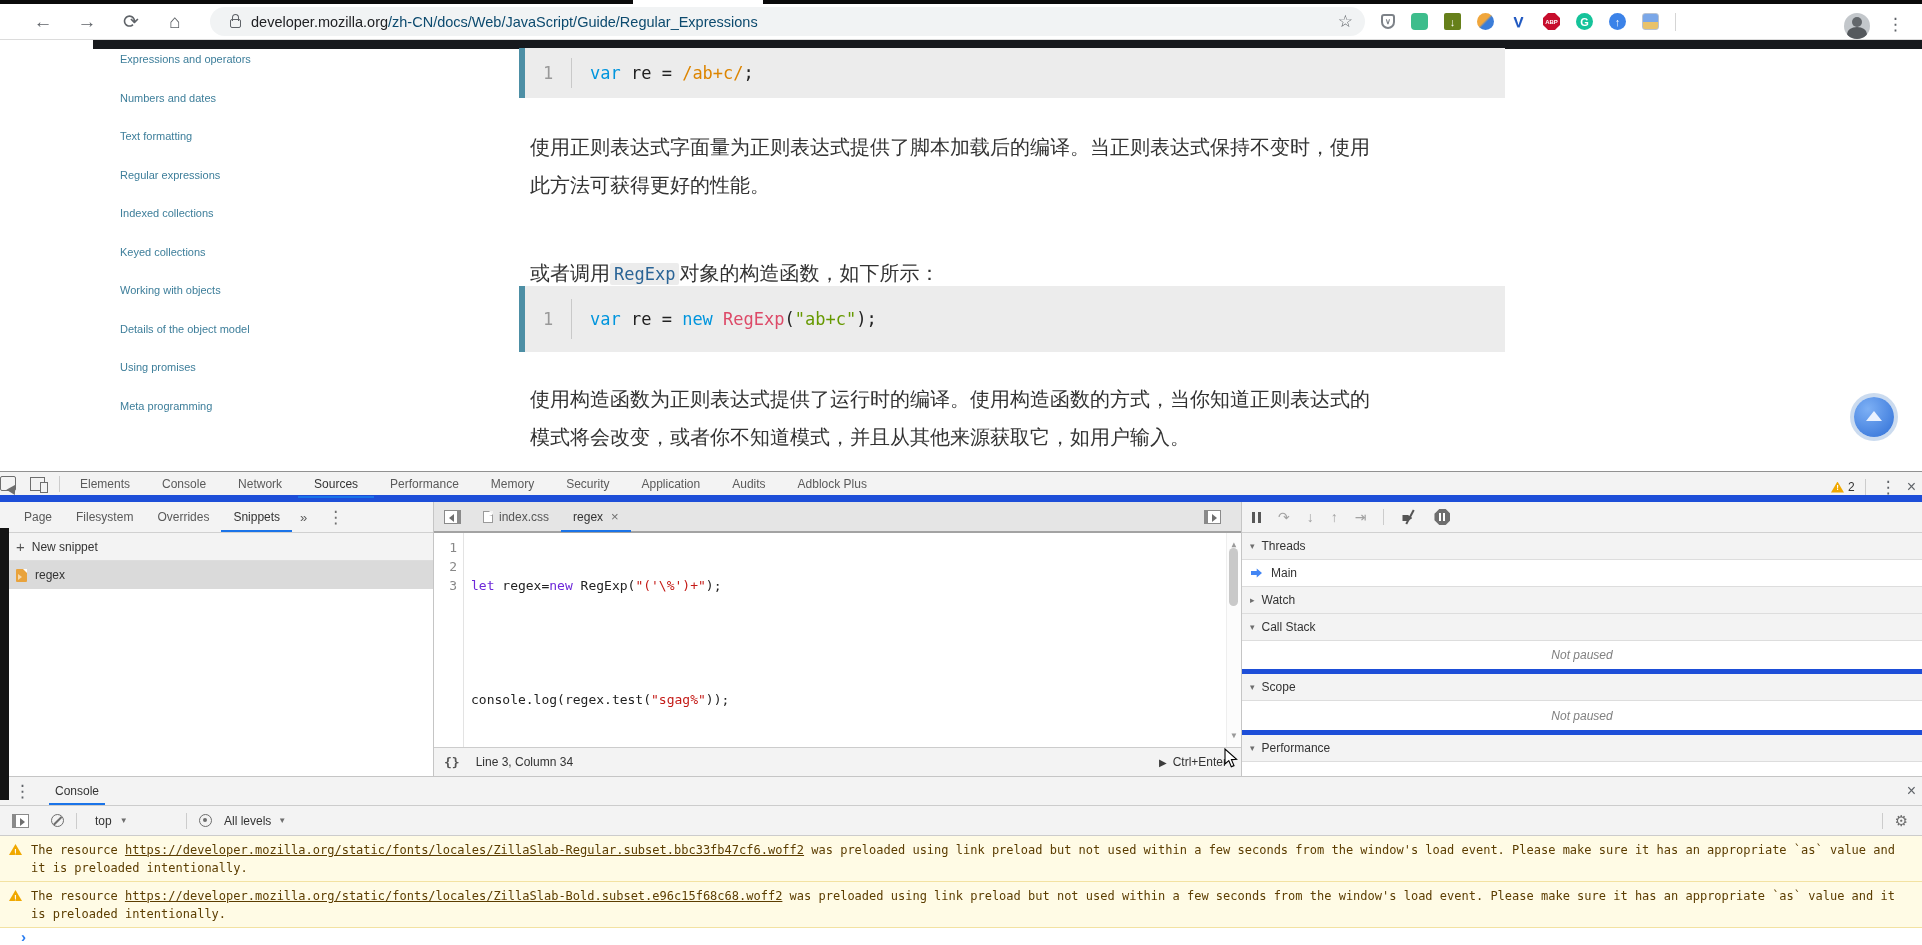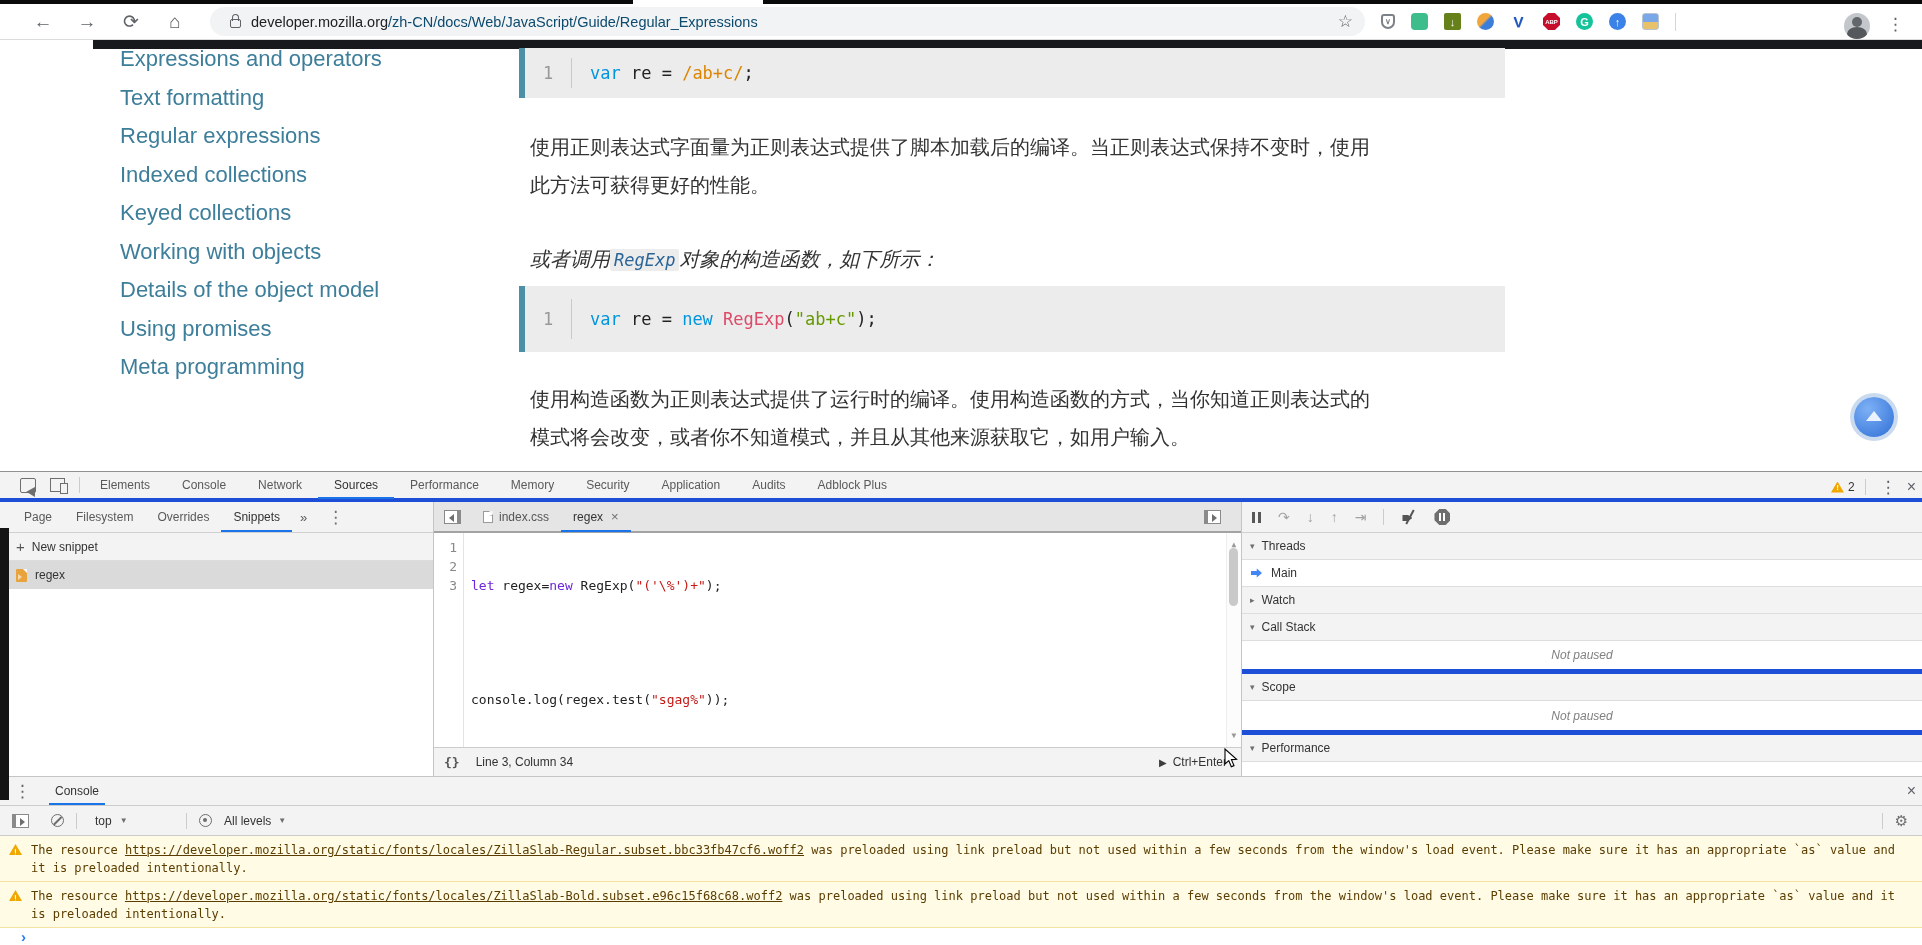--- a/index.html
+++ b/index.html
@@ -43,52 +43,52 @@
     background:#c3c7cb; overflow:hidden; }
   .avatar::before { content:""; position:absolute; left:8px; top:4px; width:10px; height:10px; border-radius:50%; background:#63676b; }
   .avatar::after { content:""; position:absolute; left:3px; top:14px; width:20px; height:14px; border-radius:50% 50% 0 0; background:#55595d; }
   .kebab { font-size:17px; color:#5f6368; letter-spacing:0; }
   .btoolbar .kebab { position:absolute; right:18px; top:10px; }
 
   
   .page { position:absolute; left:0; top:40px; width:1922px; height:431px; background:#fff; overflow:hidden; }
   .mdn-strip { position:absolute; left:93px; top:0; width:1829px; height:9px; background:#17191d; }
   .mdn-side { position:absolute; left:120px; top:0; list-style:none; }
-  .mdn-side li { line-height:38.5px; font-size:22px; }
+  .mdn-side li { line-height:38.5px; font-size:11px; }
   .mdn-side a { color:#3d7e9a; text-decoration:none; cursor:pointer; }
   .mdn-main { position:absolute; left:519px; top:0; width:990px; }
   .codeblock { position:absolute; left:0; width:986px; background:#ececec; border-left:6px solid #4d8fa5;
     display:flex; align-items:center; font-family:"DejaVu Sans Mono","Liberation Mono",monospace; font-size:17px; }
   .cb1 { top:8px; height:50px; }
   .cb2 { top:246px; height:66px; }
   .codeblock .lno { width:46px; text-align:center; color:#999; }
   .codeblock .cdiv { width:1px; height:60%; background:#c9c9c9; }
   .codeblock .ccode { padding-left:18px; white-space:pre; }
   .tok-k  { color:#0095dd; }
   .tok-rx { color:#dd8500; }
   .tok-fn { color:#dd4a68; }
   .tok-s  { color:#669900; }
   .tok-pl { color:#37474f; }
   .mpara { position:absolute; left:11px; width:975px; font-size:20px; line-height:38px; color:#333; }
-  .mp1 { top:88px; } .mp2 { top:200px;font-style:italic; } .mp3 { top:340px; }
+  .mp1 { top:88px; } .mp2 { top:214px; } .mp3 { top:340px; }
   .inline-code { font-family:"DejaVu Sans Mono","Liberation Mono",monospace; font-size:17px;
     background:#ececec; color:#2a6496; padding:1px 4px; border-radius:2px; }
   .scrolltop { position:absolute; left:1854px; top:357px; width:40px; height:40px; border-radius:50%;
     background:radial-gradient(circle at 35% 30%, #7db0f5, #2f6fd6); box-shadow:0 0 0 4px rgba(160,190,225,.55);
     display:flex; align-items:center; justify-content:center; cursor:pointer; }
   .scrolltop .uparr { width:0; height:0; border-left:8px solid transparent; border-right:8px solid transparent;
     border-bottom:10px solid #eaf2ff; margin-top:-2px; }
 
   
   .devtools { position:absolute; left:0; top:471px; width:1922px; height:474px; background:#f3f3f3;
     border-top:1px solid #919191; font-size:12px; color:#333; }
   .vsep { width:1px; height:16px; background:#ccc; }
 
-  .dt-tabbar { height:30px; background:#f3f3f3; border-bottom:4px solid #1d4ed8; display:flex;
-    align-items:center; padding-left:20px; position:relative; }
+  .dt-tabbar { height:30px; background:#f3f3f3; border-bottom:7px solid #1d4ed8; display:flex;
+    align-items:center; padding-left:0; position:relative; }
   .ico-inspect { position:relative; width:16px; height:15px; border:1.5px solid #6e6e6e; border-radius:2px; margin-right:14px; }
   .ico-inspect::after { content:""; position:absolute; right:-3px; bottom:-3px; width:0; height:0;
     border-left:5px solid transparent; border-right:5px solid transparent; border-bottom:9px solid #6e6e6e;
     transform:rotate(32deg); }
   .ico-device { position:relative; width:15px; height:14px; border:1.5px solid #6e6e6e; margin-right:14px; }
   .ico-device::after { content:""; position:absolute; right:-4px; bottom:-3px; width:6px; height:9px;
     border:1.5px solid #6e6e6e; background:#f3f3f3; }
   .dt-tabbar .vsep { margin-right:4px; }
   .dt-tab { padding:0 16px; line-height:28px; color:#5a5a5a; cursor:pointer; white-space:nowrap; }
   .dt-tab.active { color:#333; box-shadow:inset 0 -2px 0 #1a73e8; }
@@ -237,20 +237,21 @@
       <span class="tsep"></span>
     </div>
     <span class="avatar"></span>
     <span class="kebab">⋮</span>
   </div>
 
   <div class="page">
     <div class="mdn-strip"></div>
     <ul class="mdn-side">
       <li><a>Expressions and operators</a></li>
+      <li><a>Numbers and dates</a></li>
       <li><a>Text formatting</a></li>
       <li><a>Regular expressions</a></li>
       <li><a>Indexed collections</a></li>
       <li><a>Keyed collections</a></li>
       <li><a>Working with objects</a></li>
       <li><a>Details of the object model</a></li>
       <li><a>Using promises</a></li>
       <li><a>Meta programming</a></li>
     </ul>
     <div class="mdn-main">

